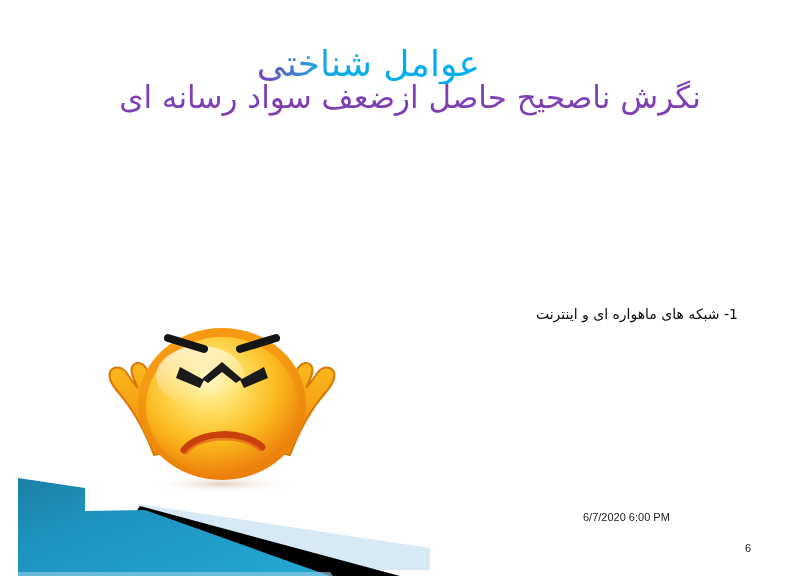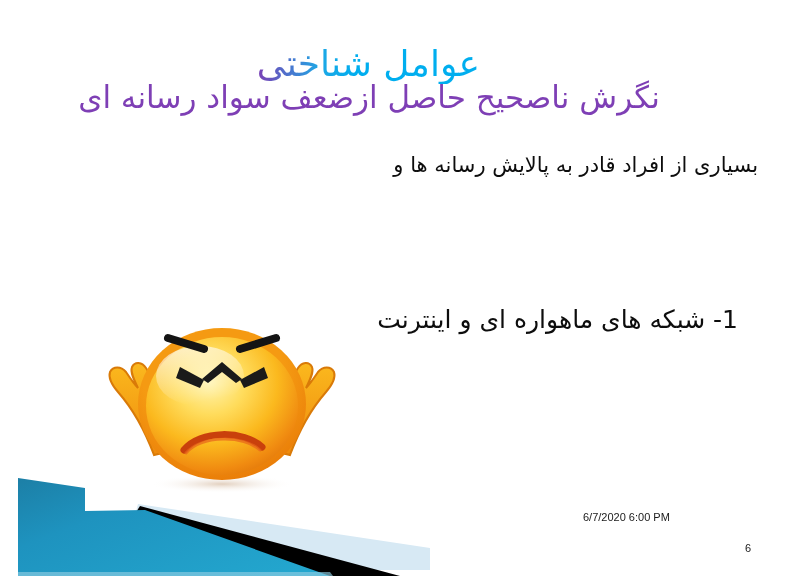--- a/index.html
+++ b/index.html
@@ -39,21 +39,21 @@
     margin-right: 280px;
     white-space: nowrap;
     text-align: right;
   }
   .title-line2 {
     font-size: 31px;
     line-height: 1.15;
     color: #8košek;
     color: #7E3FB5;
     margin-top: -4px;
-    margin-right: 100px;
+    margin-right: 59px;
     white-space: nowrap;
   }
 
   
   .body-block {
     position: absolute;
     top: 155px;
     right: 42px;
     width: 700px;
     text-align: right;
@@ -70,21 +70,21 @@
   
   .list-block {
     position: absolute;
     top: 307px;
     right: 62px;
     text-align: right;
     direction: rtl;
     color: #0d0d0d;
   }
   .list-item {
-    font-size: 25px;
+    font-size: 14px;
     line-height: 1.0;
     margin-bottom: 20px;
     white-space: nowrap;
     margin-left: 15px;
   }
 
   
   .emoji-wrap {
     position: absolute;
     left: 72px;
@@ -127,21 +127,20 @@
 <body>
 
 <div class="slide">
 
   <div class="title-block">
     <div class="title-line1">عوامل شناختی</div>
     <div class="title-line2">نگرش ناصحیح حاصل ازضعف سواد رسانه ای</div>
   </div>
 
   <div class="body-block">
-    <div class="body-line">بسیاری از افراد قادر به پالایش رسانه ها و</div>
   </div>
 
   <div class="list-block">
     <div class="list-item">1- شبکه های ماهواره ای و اینترنت</div>
   </div>
 
   <div class="emoji-wrap">
     <svg width="292" height="200" viewBox="0 0 292 200" xmlns="http://www.w3.org/2000/svg">
       <defs>
         <radialGradient id="faceGrad" cx="42%" cy="33%" r="72%">

